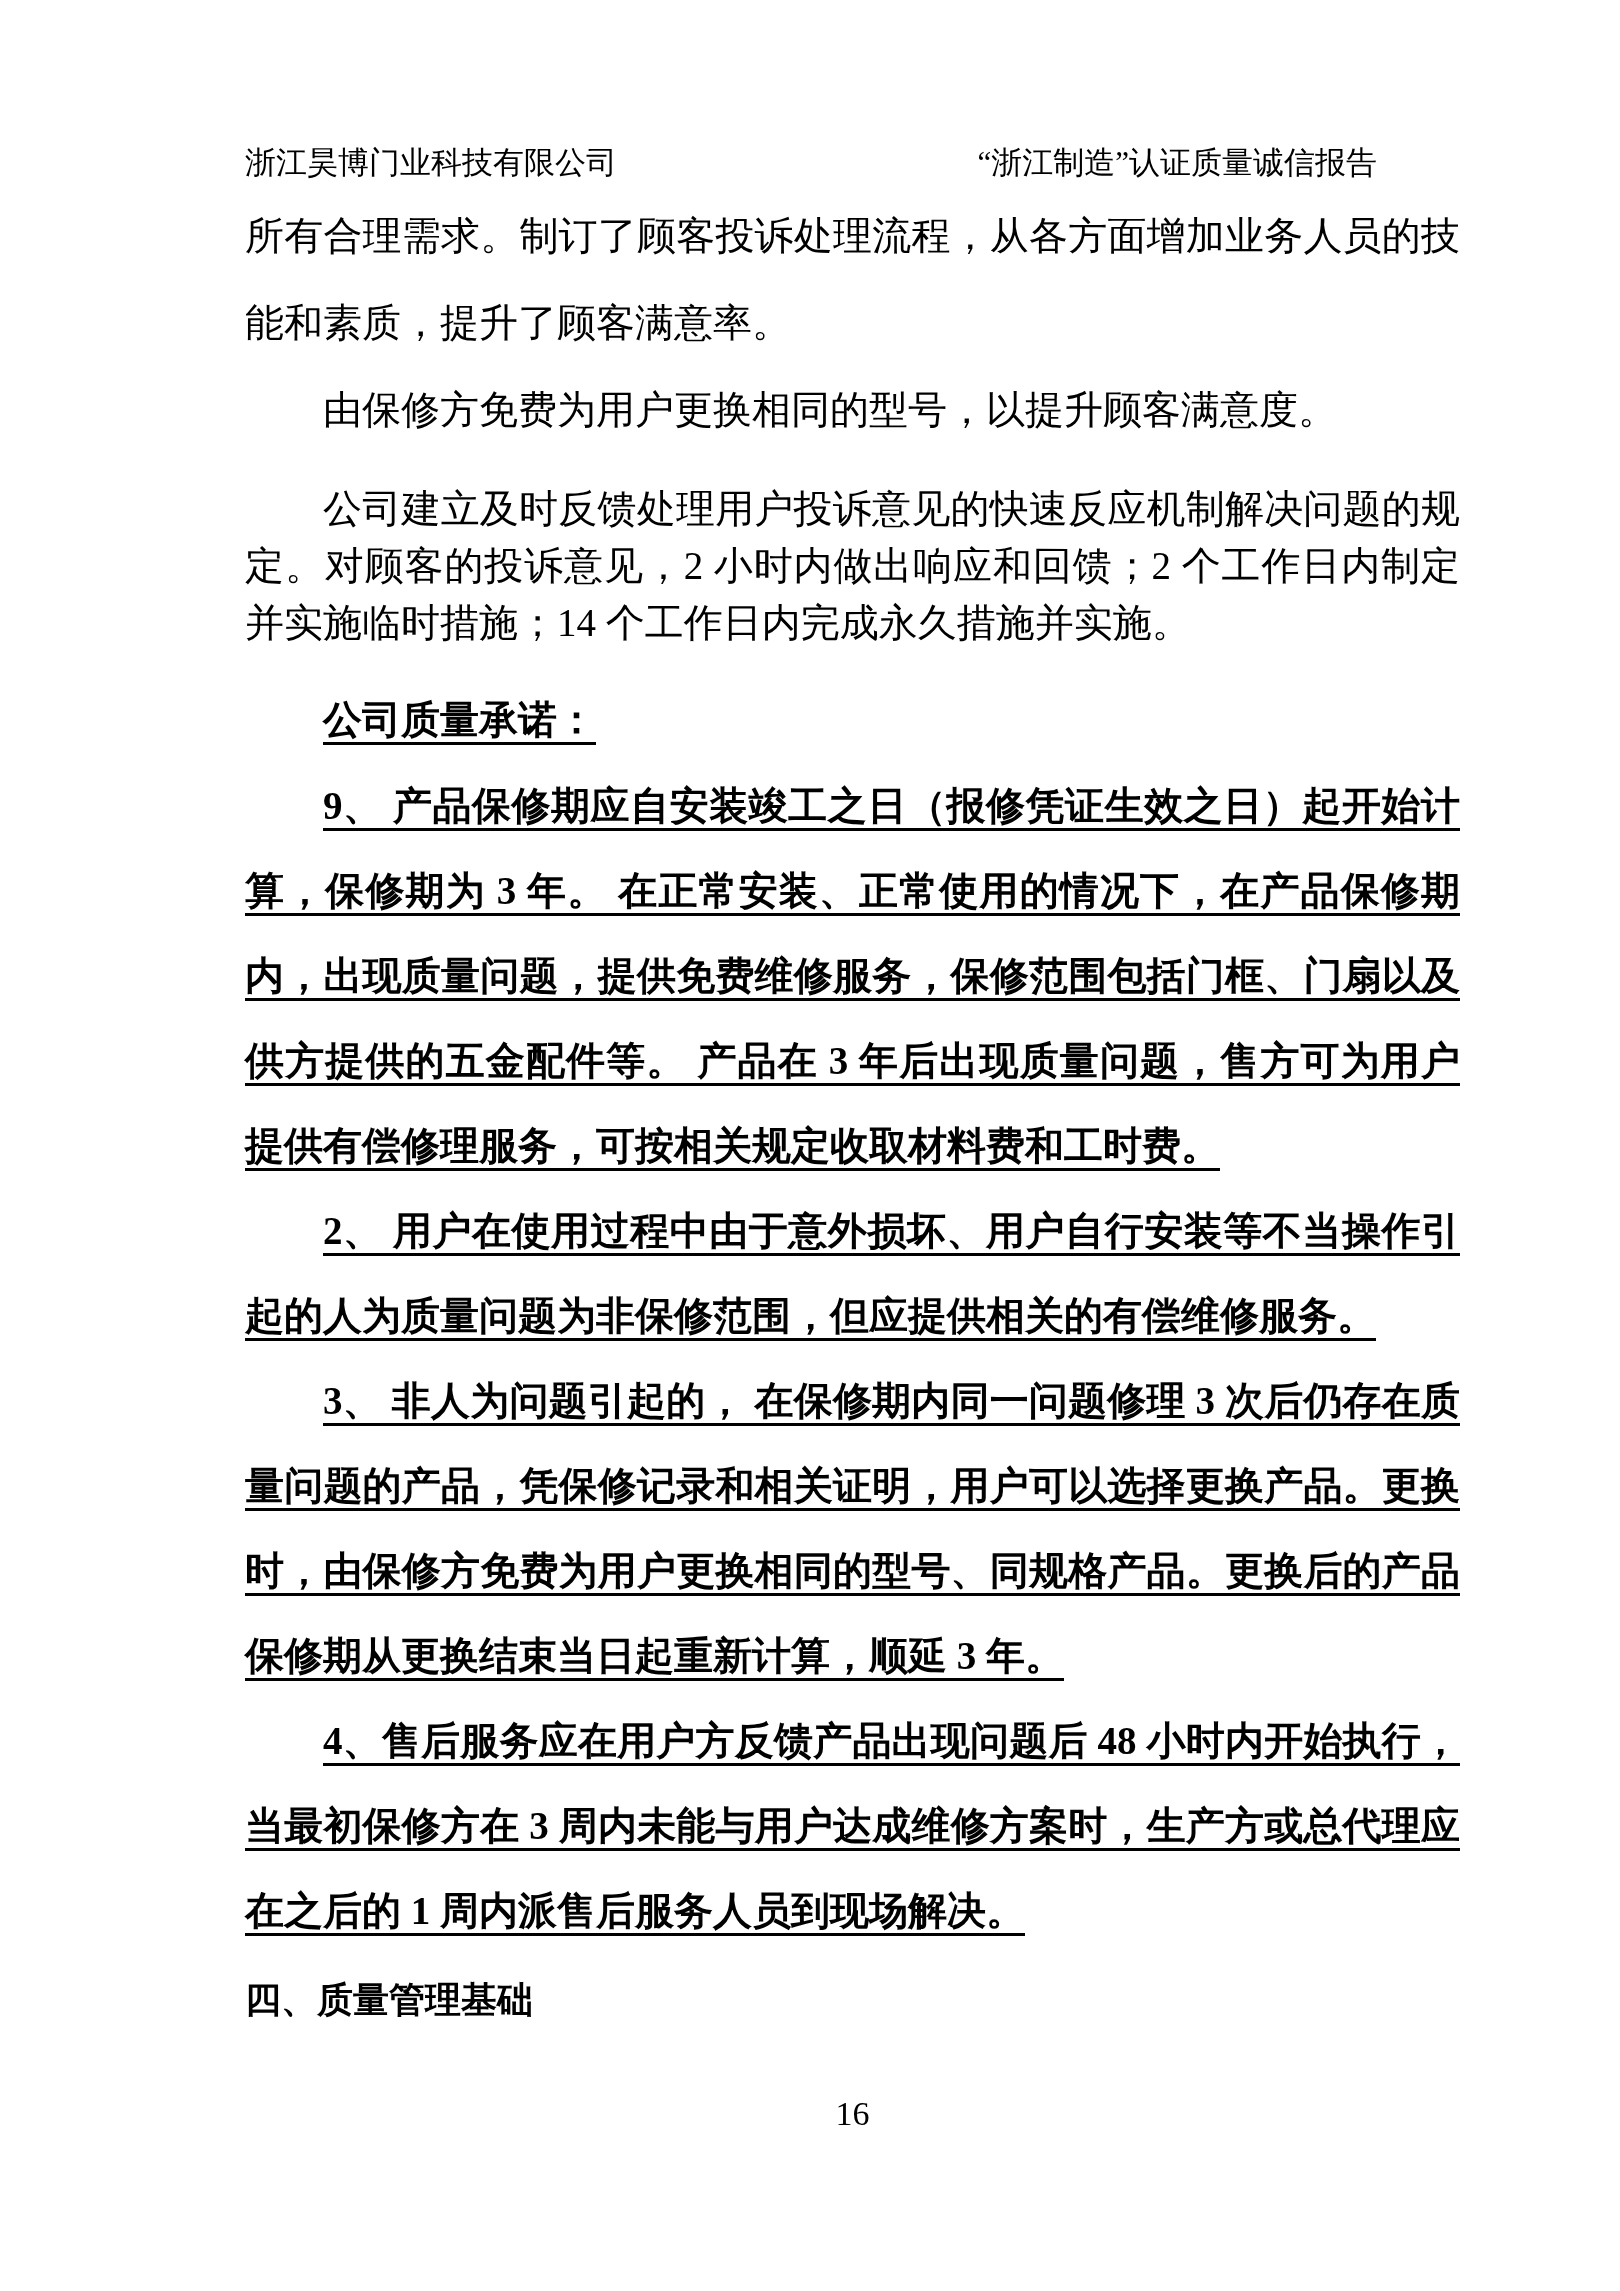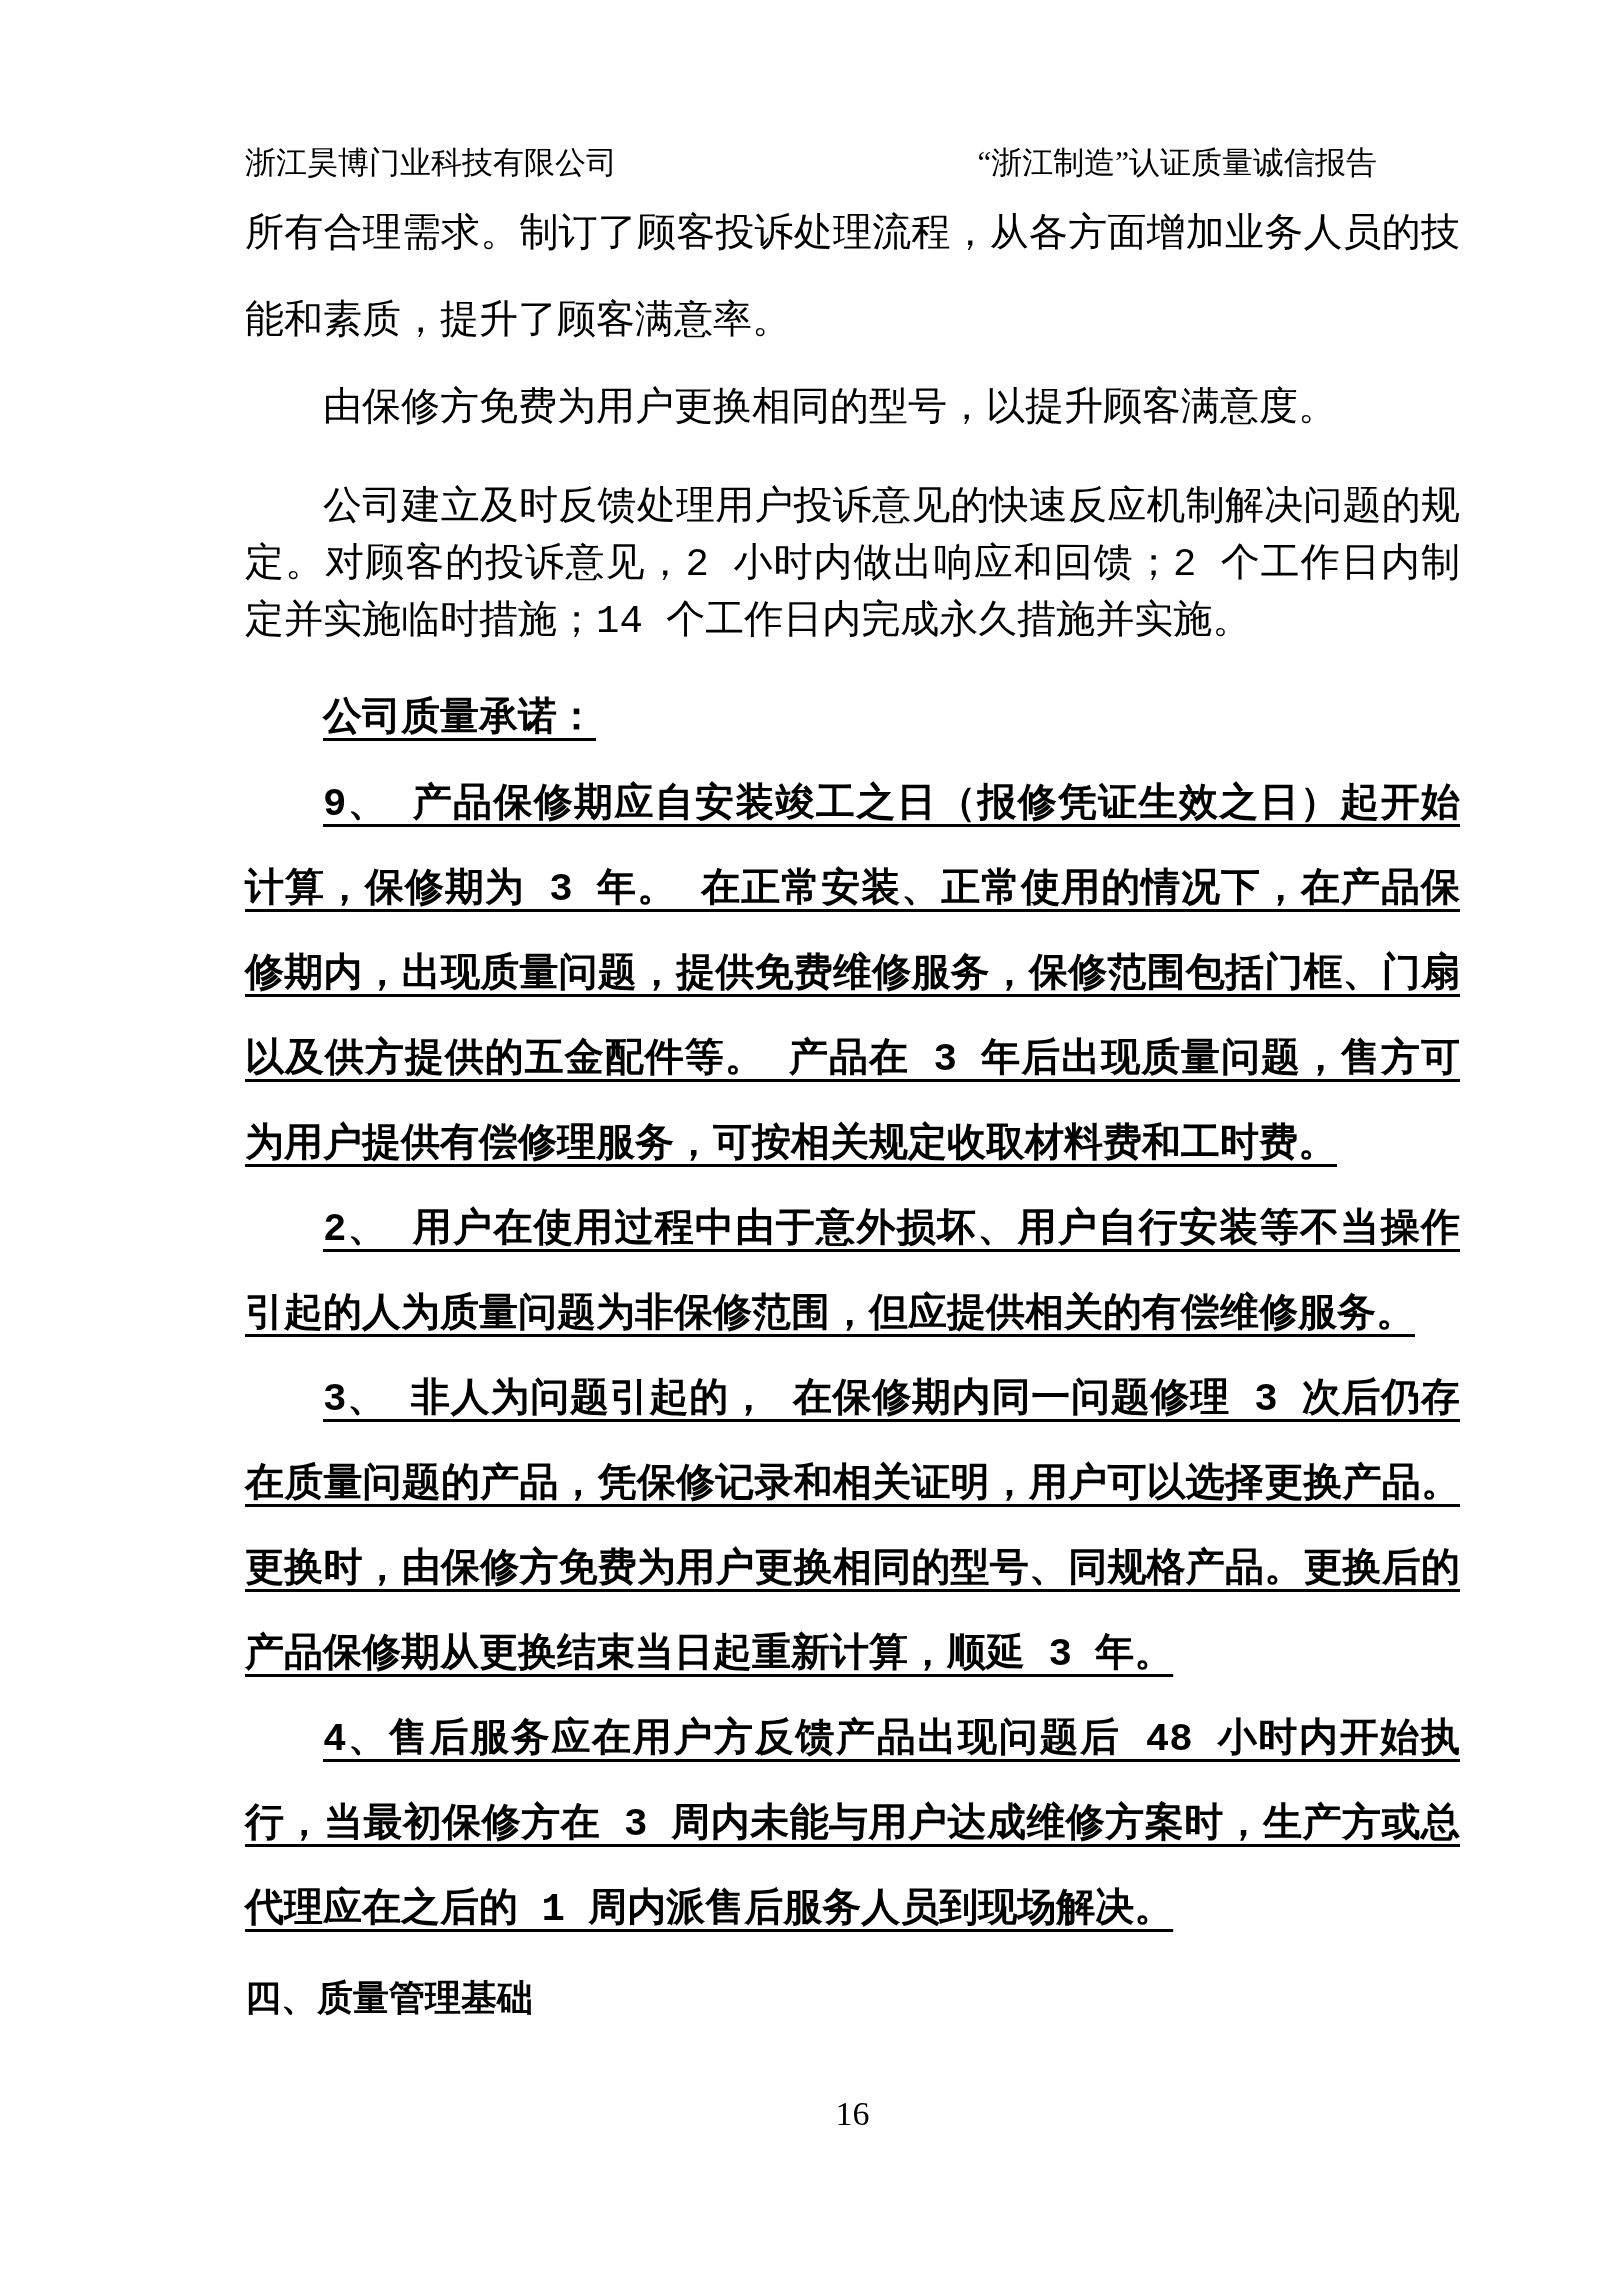--- a/index.html
+++ b/index.html
@@ -35,21 +35,20 @@
     right: 83px;
     top: 0;
   }
   .content {
     position: absolute;
     top: 192px;
     left: 245px;
     width: 1215px;
     font-size: 39px;
     text-align: justify;
-    font-family: Liberation Mono, monospace;
   }
   .content p {
     margin: 0;
     padding: 0;
   }
   .para-wide {
     line-height: 87px;
   }
   .para-tight {
     line-height: 57px;

